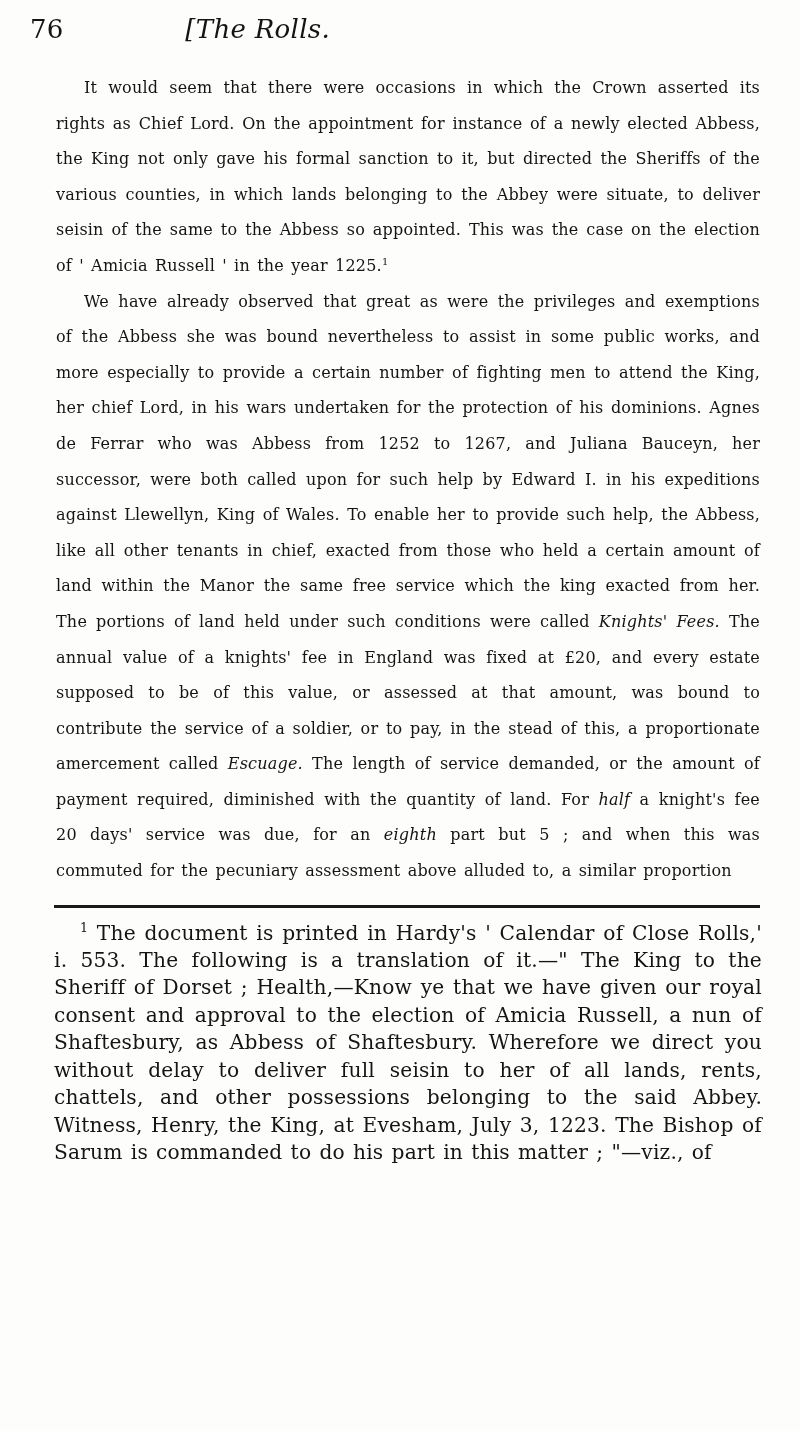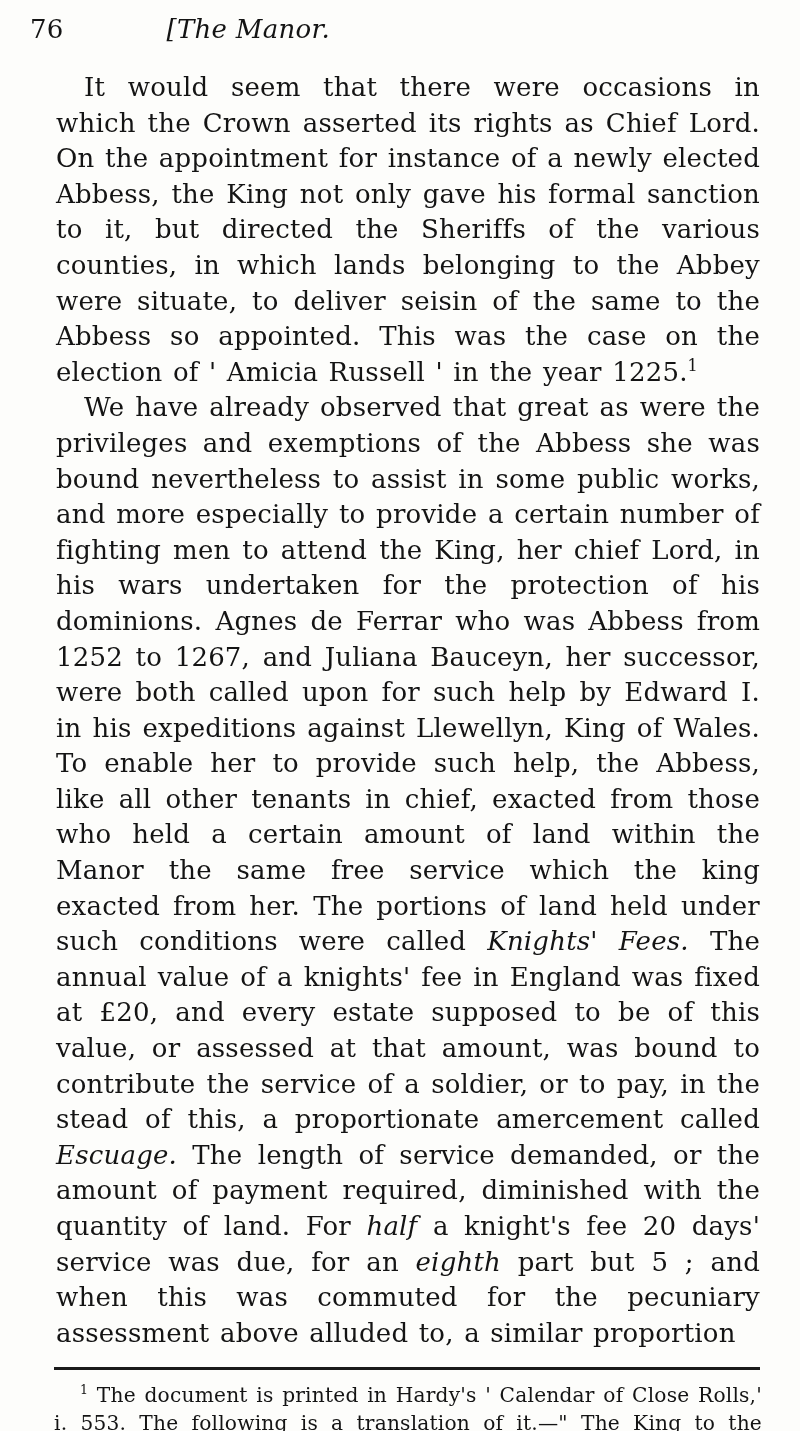--- a/index.html
+++ b/index.html
@@ -22,21 +22,21 @@
     font-size: 26px;
     letter-spacing: 0.3px;
   }
   .running-head .rh-left  { width: 130px; text-align: left; }
   .running-head .rh-center{ flex: 1; text-align: center; font-style: italic; }
   .running-head .rh-right { width: 170px; text-align: right; font-style: italic; }
 
   
   .body-text {
     margin: 26px 40px 0 56px;
-    font-size: 26px;
+    font-size: 16px;
     line-height: 35.6px;
     text-align: justify;
     letter-spacing: 0.2px;
     word-spacing: 2px;
   }
   .body-text p {
     margin: 0;
     text-indent: 28px;
   }
   sup {
@@ -63,21 +63,21 @@
   }
   .footnote p { margin: 0; text-indent: 26px; }
 </style>
 </head>
 <body>
 
 <div class="page">
 
   <div class="running-head">
     <span class="rh-left">76</span>
-    <span class="rh-right">[The Manor.</span>
+    <span class="rh-right">[The Rolls.</span>
   </div>
 
   <div class="body-text">
     <p><span>It would seem that there were occasions in which the Crown asserted its rights as Chief Lord.  On the appointment for instance of a newly elected Abbess, the King not only gave his formal sanction to it, but directed the Sheriffs of the various counties, in which lands belonging to the Abbey were situate, to deliver seisin of the same to the Abbess so appointed.  This was the case on the election of ' Amicia Russell ' in the year 1225.</span><sup>1</sup></p>
     <p><span>We have already observed that great as were the privileges and exemptions of the Abbess she was bound nevertheless to assist in some public works, and more especially to provide a certain number of fighting men to attend the King, her chief Lord, in his wars undertaken for the protection of his dominions.  Agnes de Ferrar who was Abbess from 1252 to 1267, and Juliana Bauceyn, her successor, were both called upon for such help by Edward I. in his expeditions against Llewellyn, King of Wales.  To enable her to provide such help, the Abbess, like all other tenants in chief, exacted from those who held a certain amount of land within the Manor the same free service which the king exacted from her.  The portions of land held under such conditions were called </span><em>Knights' Fees.</em><span> The annual value of a knights' fee in England was fixed at £20, and every estate supposed to be of this value, or assessed at that amount, was bound to contribute the service of a soldier, or to pay, in the stead of this, a proportionate amercement called </span><em>Escuage.</em><span>  The length of service demanded, or the amount of payment required, diminished with the quantity of land.  For </span><em>half</em><span> a knight's fee 20 days' service was due, for an </span><em>eighth</em><span> part but 5 ; and when this was commuted for the pecuniary assessment above alluded to, a similar proportion</span></p>
   </div>
 
   <div class="footnote-rule"></div>
 
   <div class="footnote">

